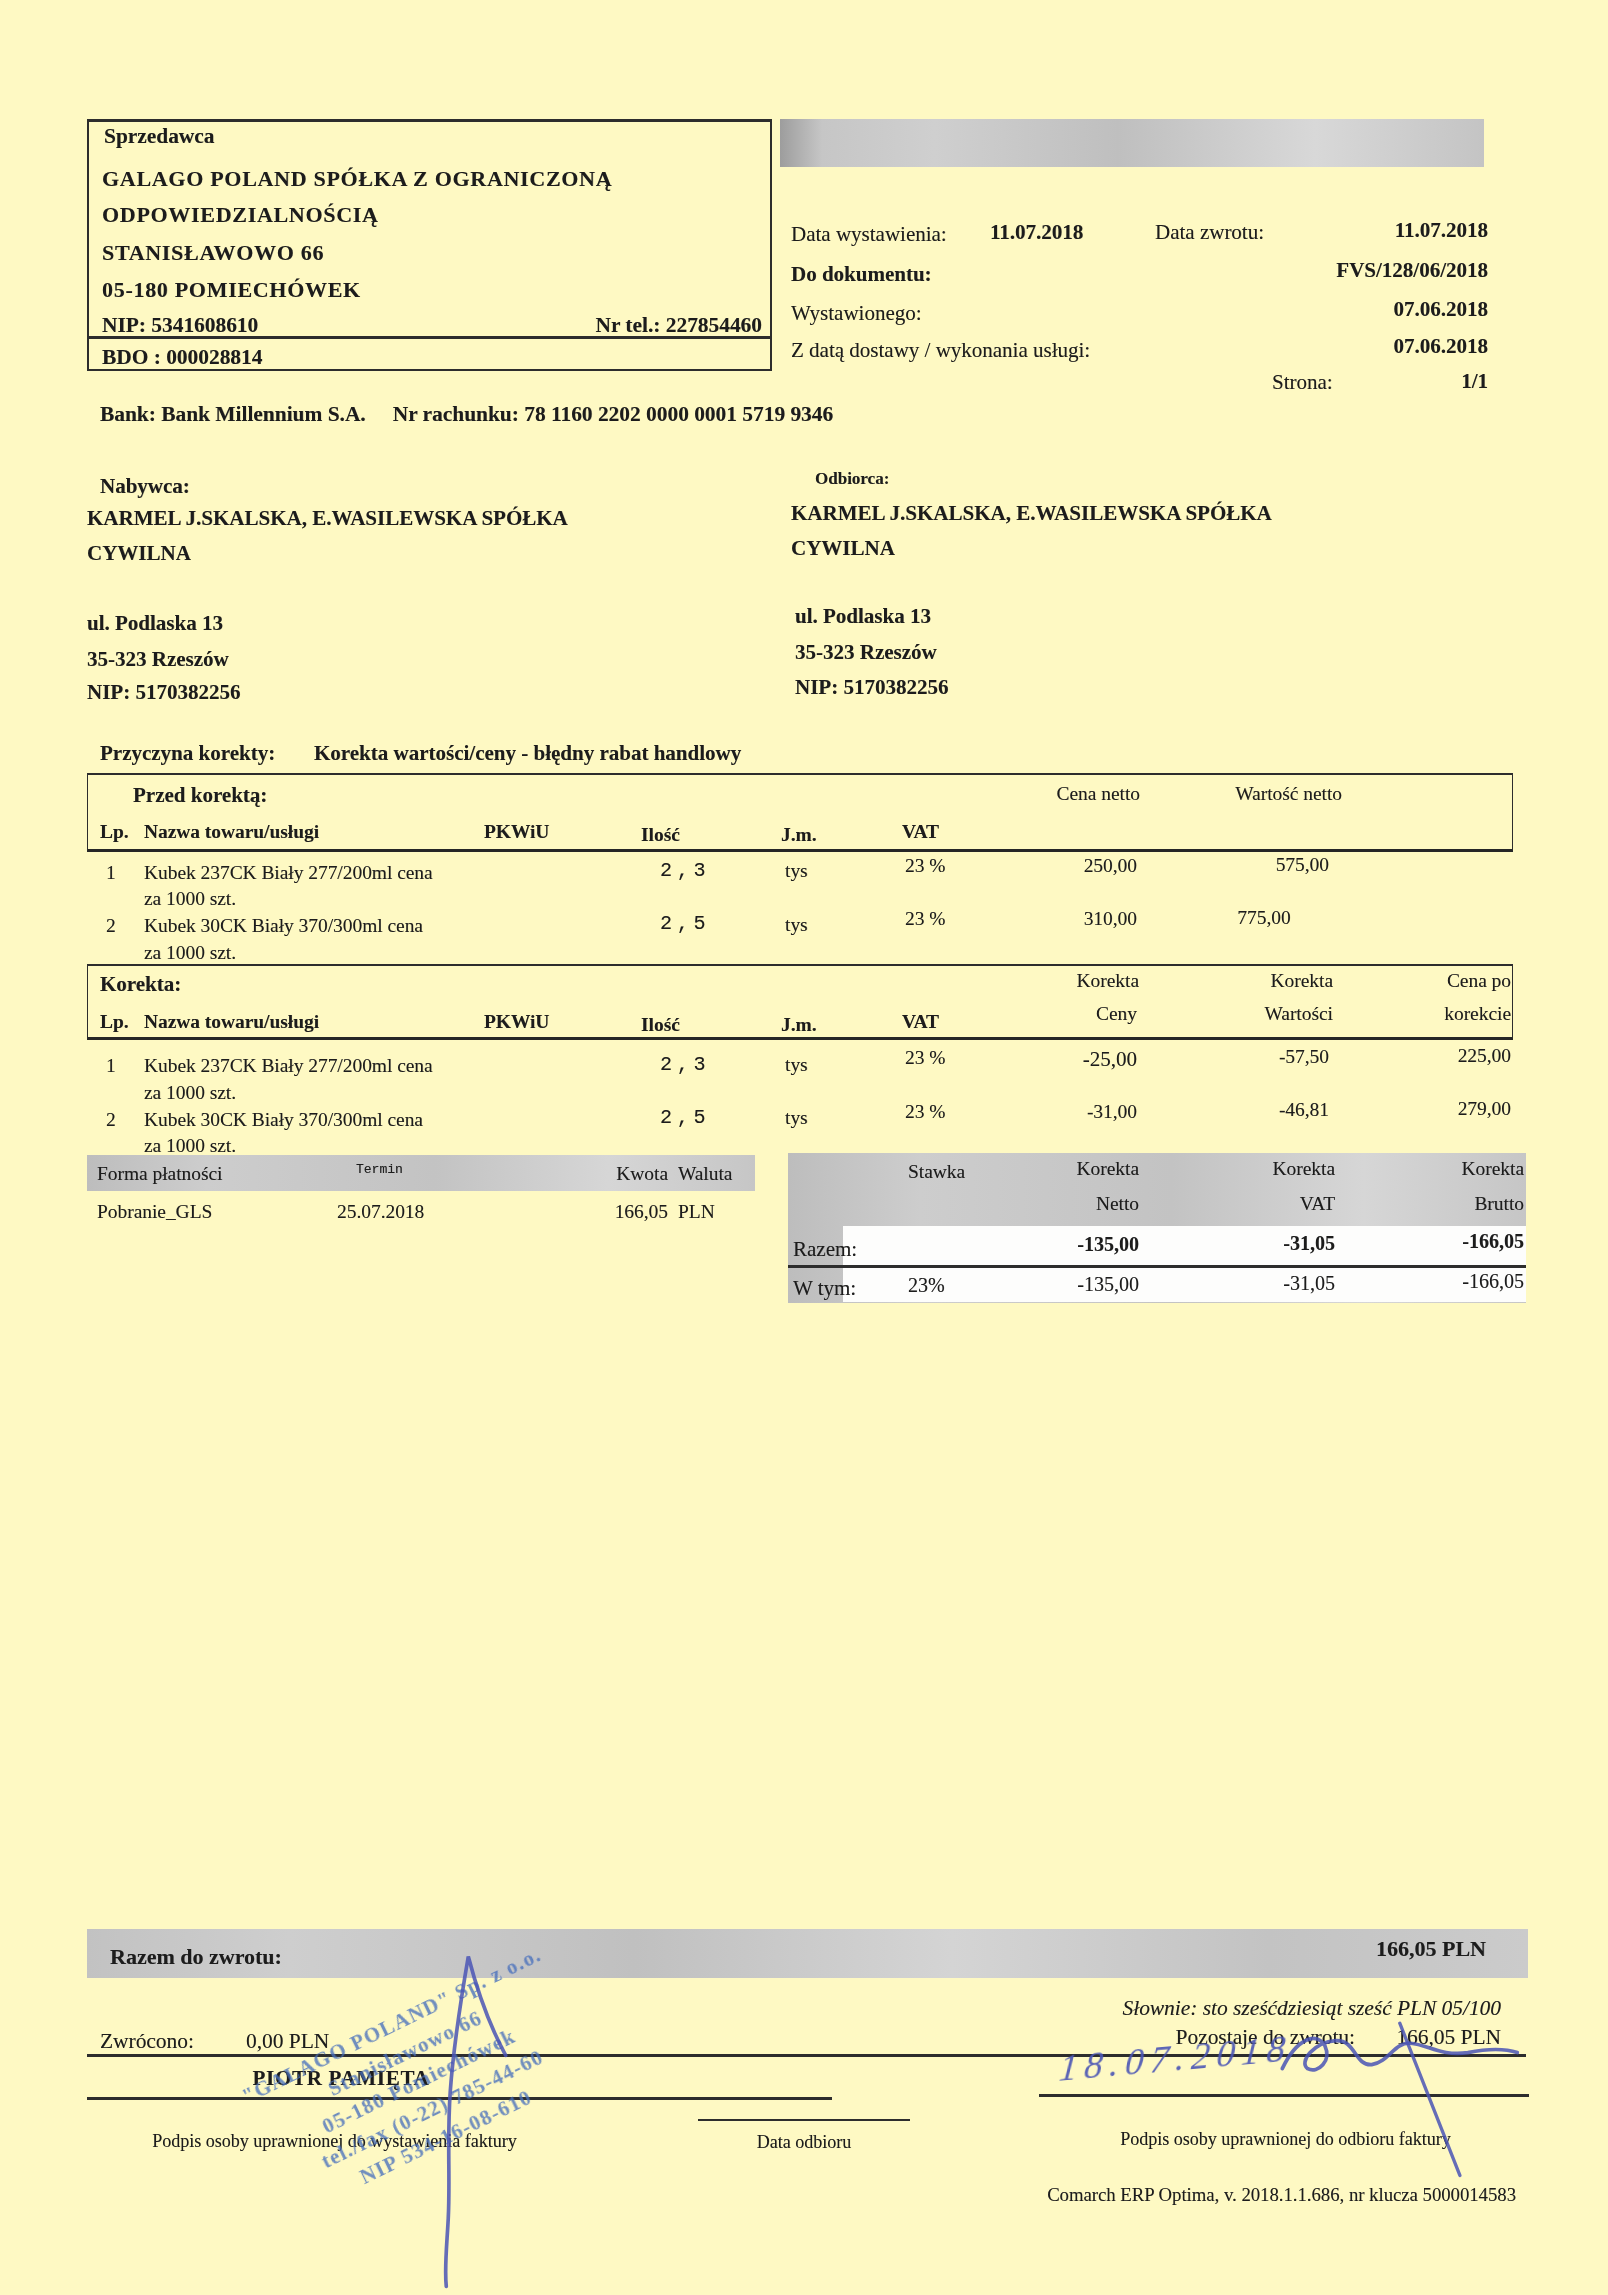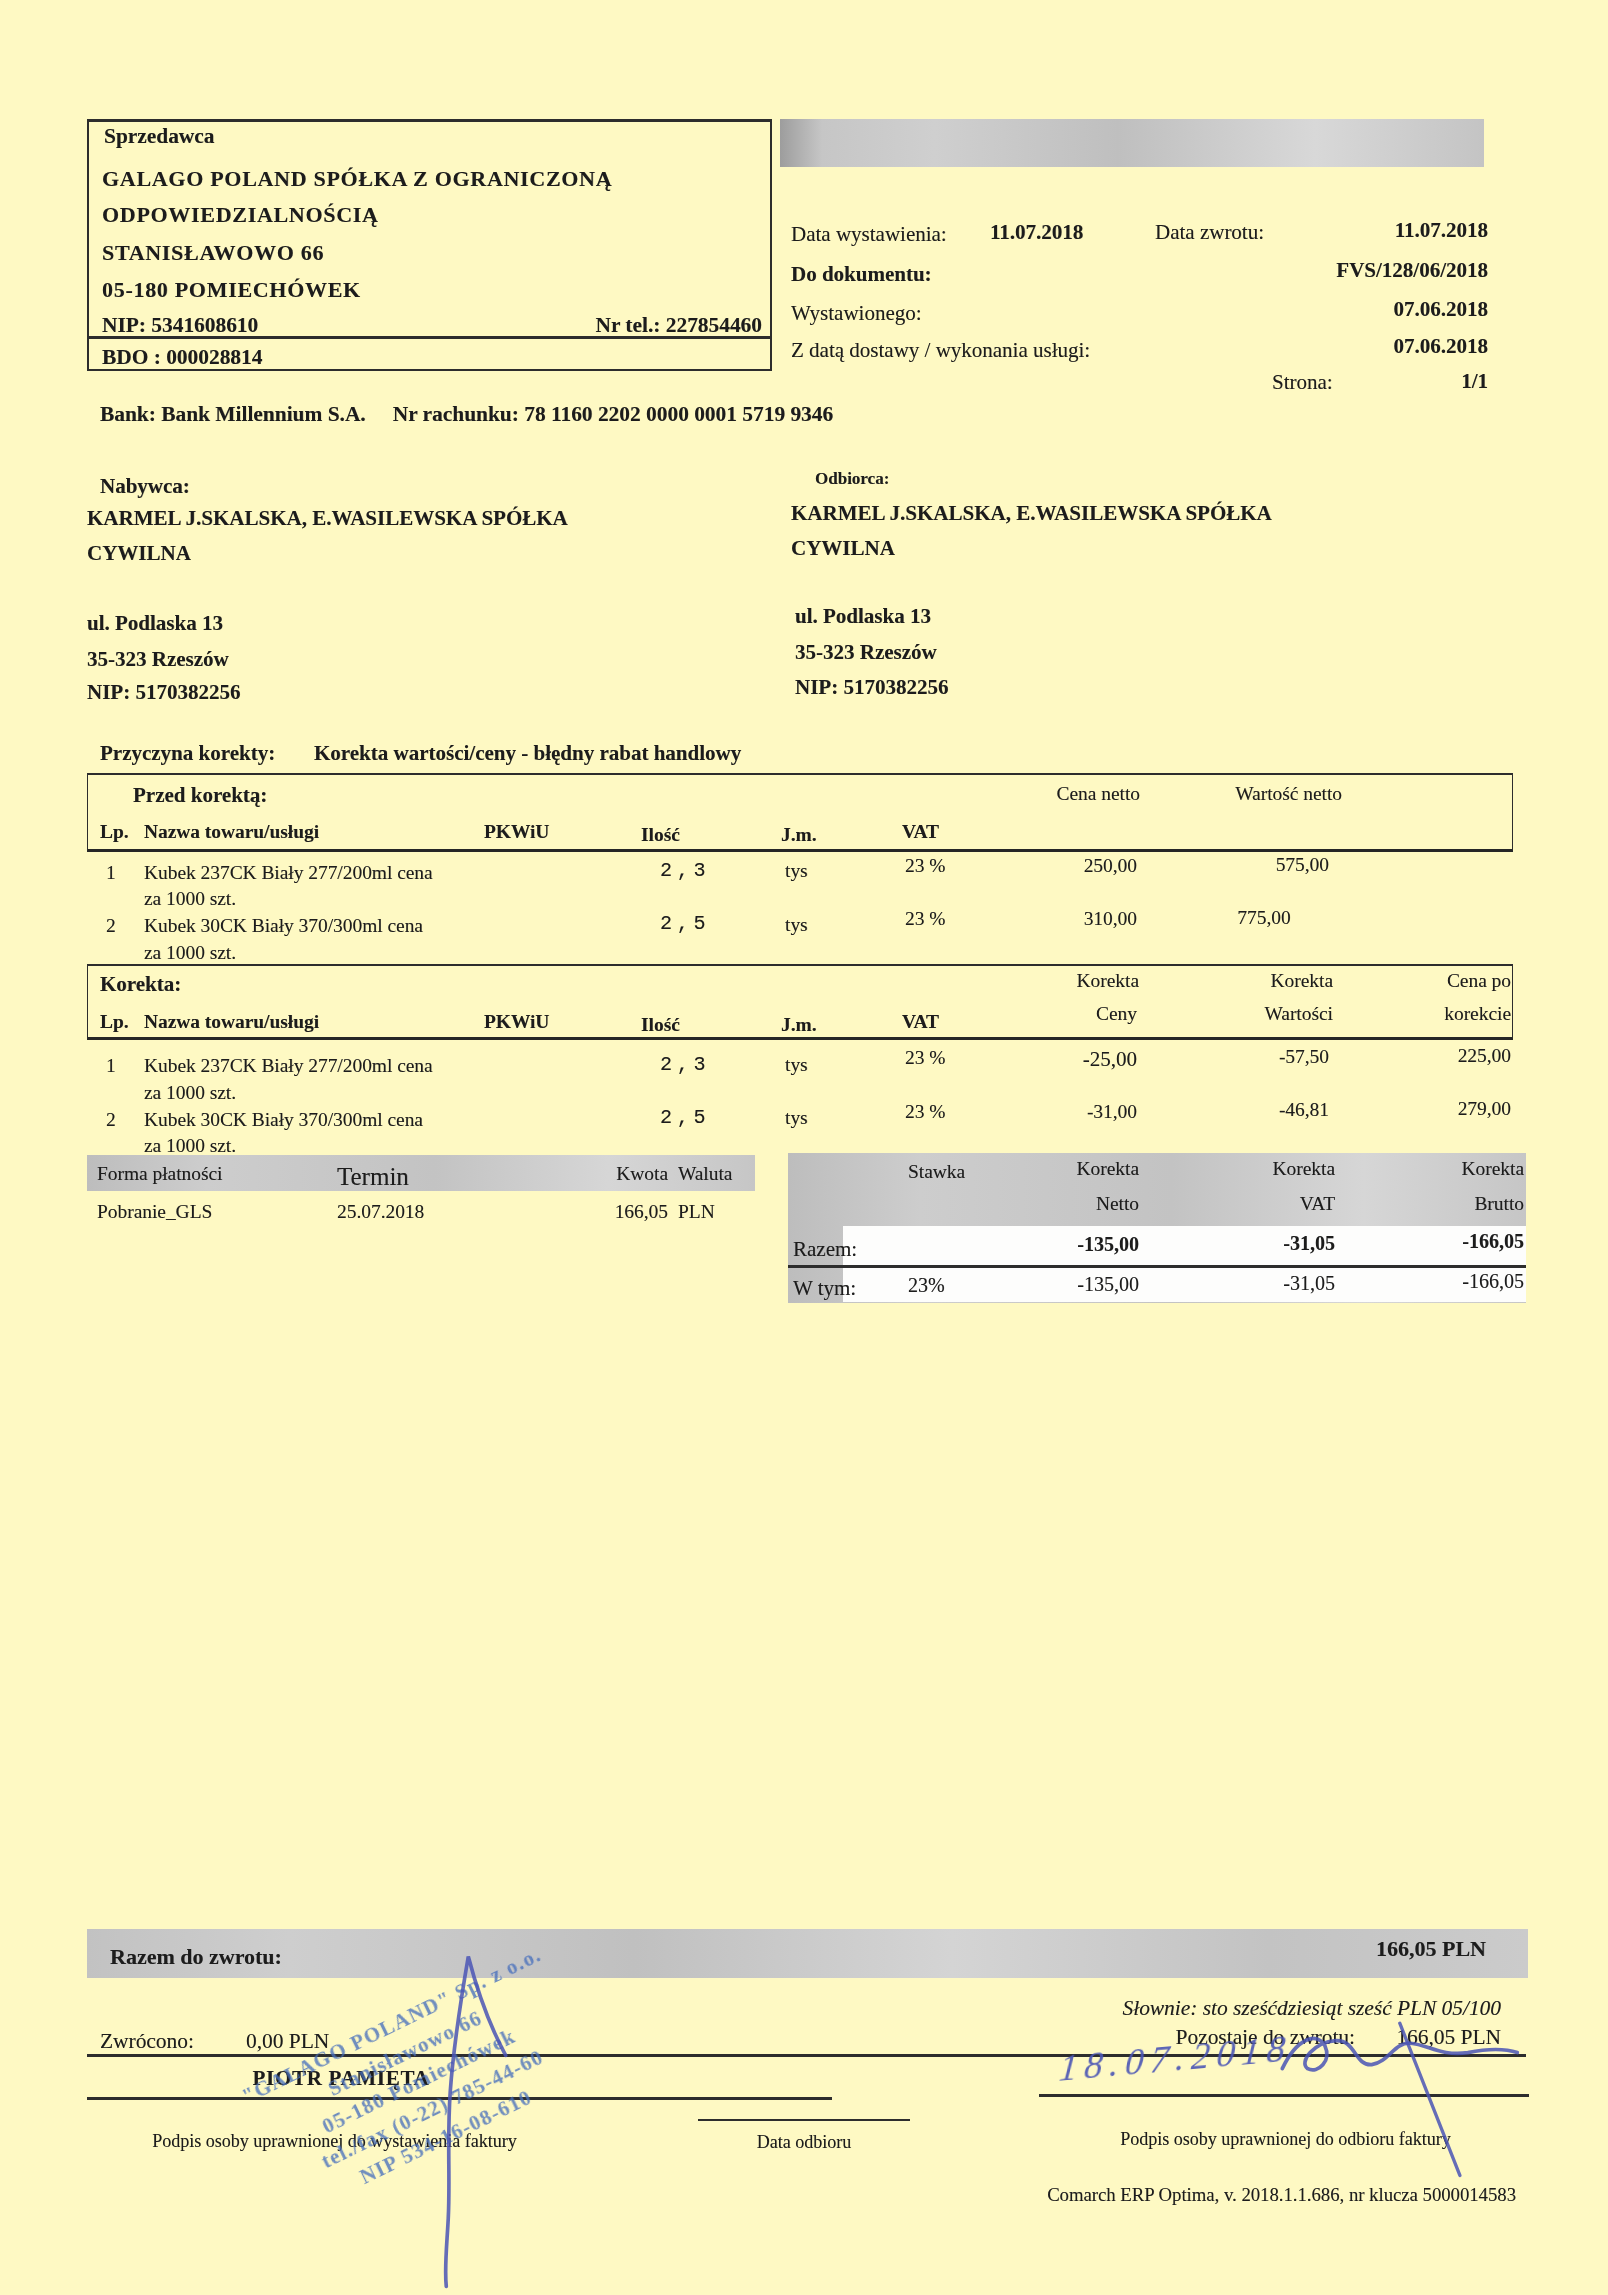--- a/index.html
+++ b/index.html
@@ -160,21 +160,21 @@
   <div class="abs scan" style="left:144px;top:1135px;font-size:19.4px;">za 1000 szt.</div>
   <div class="abs scan" style="left:660px;top:1106px;font-size:20px;letter-spacing:4.7px;font-family:'Liberation Mono',monospace;">2,5</div>
   <div class="abs scan" style="left:785px;top:1107px;font-size:19.4px;">tys</div>
   <div class="abs scan" style="left:905px;top:1101px;font-size:19.4px;">23 %</div>
   <div class="abs scan tr" style="left:1007px;top:1101px;width:130px;font-size:19.4px;">-31,00</div>
   <div class="abs scan tr" style="left:1199px;top:1099px;width:130px;font-size:19.4px;">-46,81</div>
   <div class="abs scan tr" style="left:1381px;top:1098px;width:130px;font-size:19.4px;">279,00</div>
 
   <div class="graybar" style="left:87px;top:1155px;width:668px;height:36px;"></div>
   <div class="abs scan" style="left:97px;top:1163px;font-size:19.4px;">Forma płatności</div>
-  <div class="abs scan" style="left:337px;top:1163px;font-size:25px;">Termin</div>
+  <div class="abs scan" style="left:356px;top:1163px;font-size:13px;font-family:Liberation Mono, monospace;">Termin</div>
   <div class="abs scan tr" style="left:574px;top:1163px;width:94px;font-size:19.4px;">Kwota</div>
   <div class="abs scan" style="left:678px;top:1163px;font-size:19.4px;">Waluta</div>
   <div class="abs scan" style="left:97px;top:1201px;font-size:19.4px;">Pobranie_GLS</div>
   <div class="abs scan" style="left:337px;top:1201px;font-size:19.4px;">25.07.2018</div>
   <div class="abs scan tr" style="left:574px;top:1201px;width:94px;font-size:19.4px;">166,05</div>
   <div class="abs scan" style="left:678px;top:1201px;font-size:19.4px;">PLN</div>
 
   <div class="graybar" style="left:788px;top:1153px;width:738px;height:150px;"></div>
   <div style="position:absolute;left:843px;top:1226px;width:683px;height:76px;background:#fdfdfc;"></div>
   <div class="abs scan" style="left:908px;top:1161px;font-size:19.4px;">Stawka</div>

